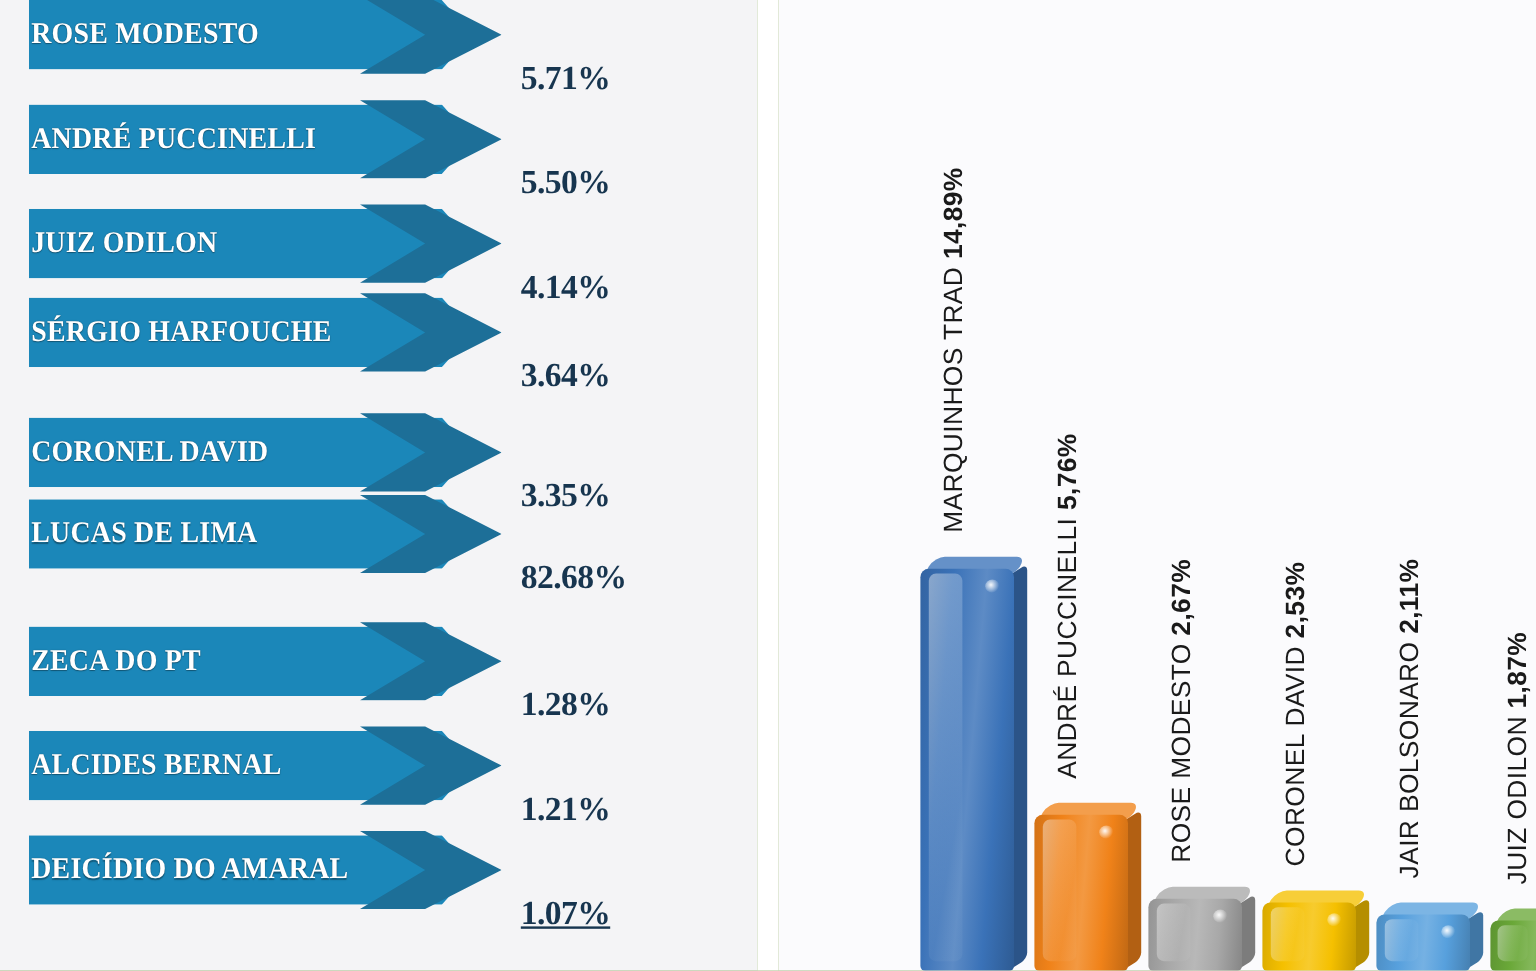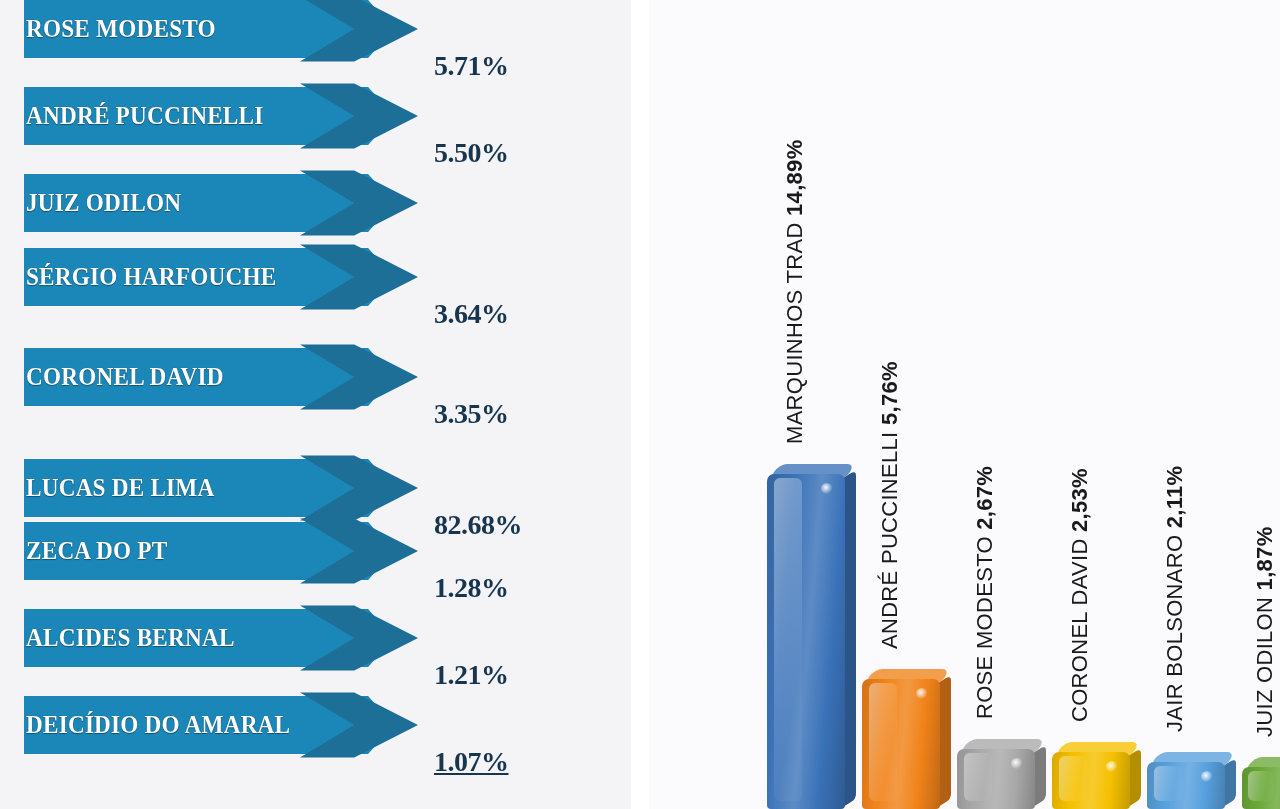--- a/index.html
+++ b/index.html
@@ -204,34 +204,35 @@
         <div class="chev-row" style="top: 79px;">
           <div class="chev-bar" style="background: rgb(27, 135, 185);"></div>
           <div class="chev-head" style="background: rgb(29, 111, 152);"></div>
           <div class="chev-label">ANDRÉ PUCCINELLI</div>
           <div class="chev-value" style="color: rgb(23, 53, 79);">5.50%</div>
         </div>
         <div class="chev-row" style="top: 166px;">
           <div class="chev-bar" style="background: rgb(27, 135, 185);"></div>
           <div class="chev-head" style="background: rgb(29, 111, 152);"></div>
           <div class="chev-label">JUIZ ODILON</div>
+          <div class="chev-value" style="color: rgb(23, 53, 79);">4.14%</div>
         </div>
         <div class="chev-row" style="top: 240px;">
           <div class="chev-bar" style="background: rgb(27, 135, 185);"></div>
           <div class="chev-head" style="background: rgb(29, 111, 152);"></div>
           <div class="chev-label">SÉRGIO HARFOUCHE</div>
           <div class="chev-value" style="color: rgb(23, 53, 79);">3.64%</div>
         </div>
         <div class="chev-row" style="top: 340px;">
           <div class="chev-bar" style="background: rgb(27, 135, 185);"></div>
           <div class="chev-head" style="background: rgb(29, 111, 152);"></div>
           <div class="chev-label">CORONEL DAVID</div>
           <div class="chev-value" style="color: rgb(23, 53, 79);">3.35%</div>
         </div>
-        <div class="chev-row" style="top: 451px;">
+        <div class="chev-row" style="top: 408px;">
           <div class="chev-bar" style="background: rgb(27, 135, 185);"></div>
           <div class="chev-head" style="background: rgb(29, 111, 152);"></div>
           <div class="chev-label">LUCAS DE LIMA</div>
           <div class="chev-value" style="color: rgb(23, 53, 79);">82.68%</div>
         </div>
         <div class="chev-row" style="top: 514px;">
           <div class="chev-bar" style="background: rgb(27, 135, 185);"></div>
           <div class="chev-head" style="background: rgb(29, 111, 152);"></div>
           <div class="chev-label">ZECA DO PT</div>
           <div class="chev-value" style="color: rgb(23, 53, 79);">1.28%</div>

